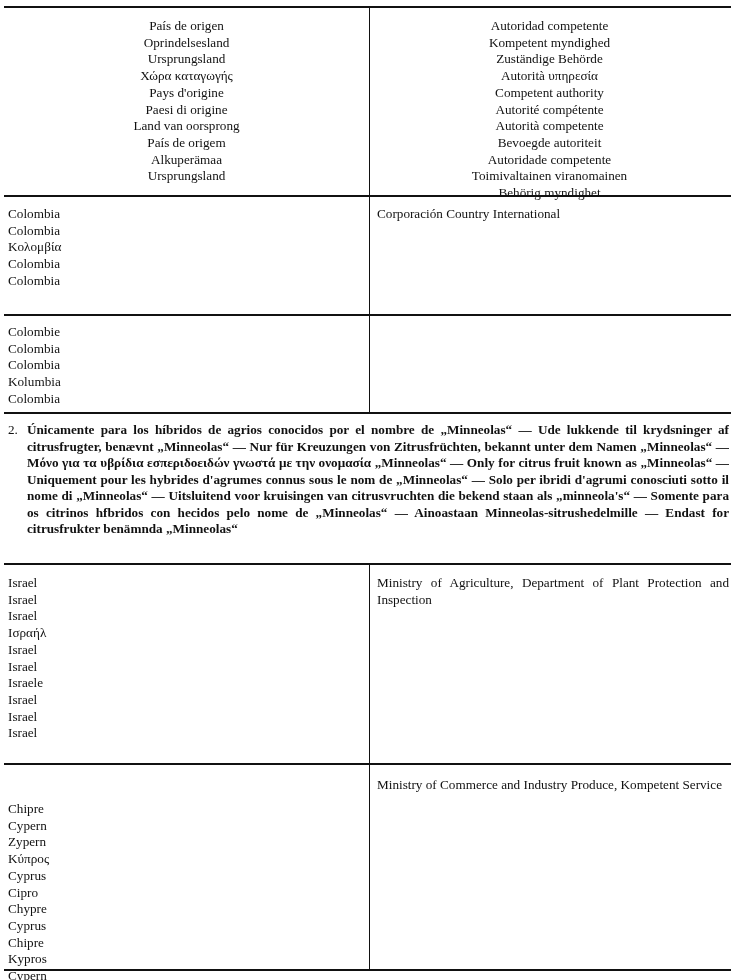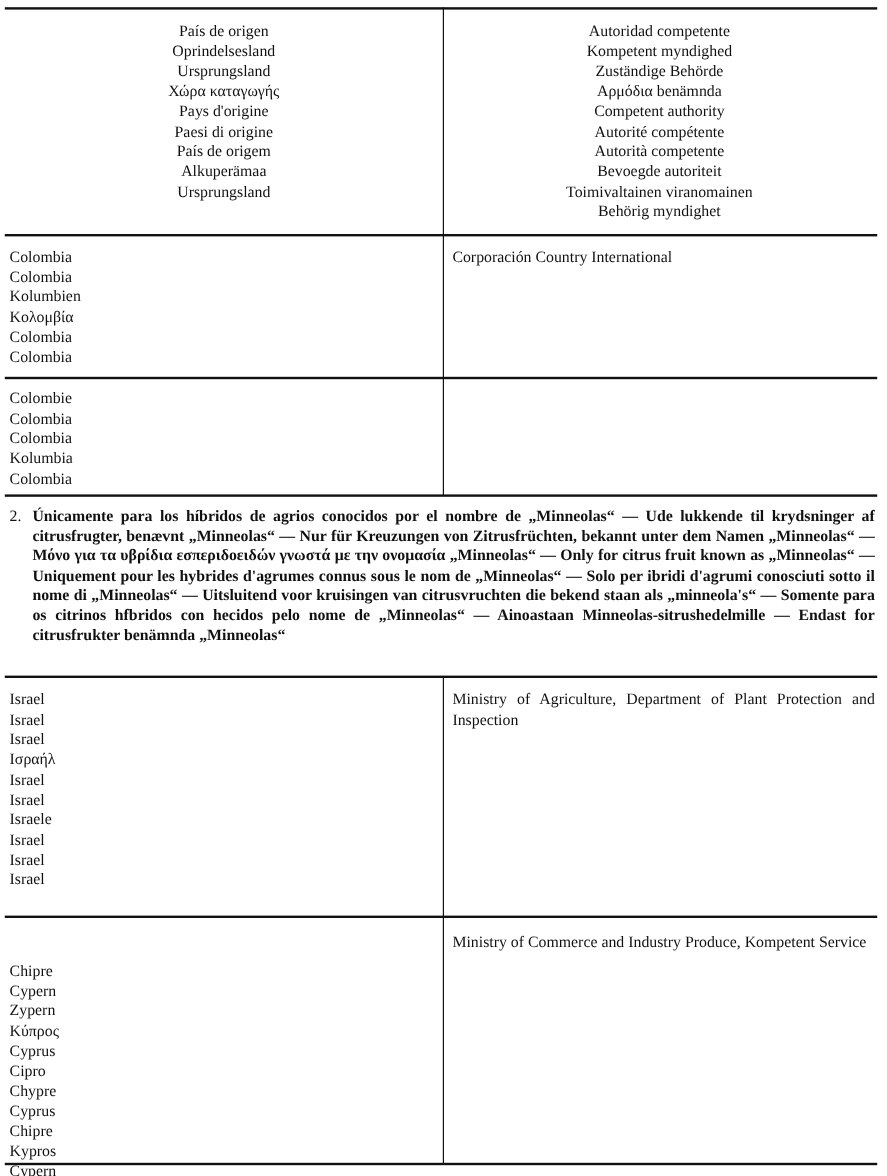--- a/index.html
+++ b/index.html
@@ -96,42 +96,43 @@
   <div class="vline" style="top:0; height:407px;"></div>
   <div class="vline" style="top:558px; height:406px;"></div>
 
   <div class="cell cell-left center" style="top:12px;">
     <span class="line">País de origen</span>
     <span class="line">Oprindelsesland</span>
     <span class="line">Ursprungsland</span>
     <span class="line">Χώρα καταγωγής</span>
     <span class="line">Pays d'origine</span>
     <span class="line">Paesi di origine</span>
+    <span class="line">Land van oorsprong</span>
     <span class="line">País de origem</span>
     <span class="line">Alkuperämaa</span>
     <span class="line">Ursprungsland</span>
   </div>
 
   <div class="cell cell-right center" style="top:12px; padding-left:0;">
     <span class="line">Autoridad competente</span>
     <span class="line">Kompetent myndighed</span>
     <span class="line">Zuständige Behörde</span>
-    <span class="line">Αρμόδια benämnda</span>
+    <span class="line">Autorità υπηρεσία</span>
     <span class="line">Competent authority</span>
     <span class="line">Autorité compétente</span>
     <span class="line">Autorità competente</span>
     <span class="line">Bevoegde autoriteit</span>
+    <span class="line">Autoridade competente</span>
     <span class="line">Toimivaltainen viranomainen</span>
     <span class="line">Behörig myndighet</span>
   </div>
 
   <div class="cell cell-left" style="top:200px;">
     <span class="line">Colombia</span>
     <span class="line">Colombia</span>
-    <span class="line">Kolumbien</span>
     <span class="line">Κολομβία</span>
     <span class="line">Colombia</span>
     <span class="line">Colombia</span>
   </div>
   <div class="cell cell-right" style="top:200px;">Corporación Country International</div>
 
   <div class="cell cell-left" style="top:318px;">
     <span class="line">Colombie</span>
     <span class="line">Colombia</span>
     <span class="line">Colombia</span>

